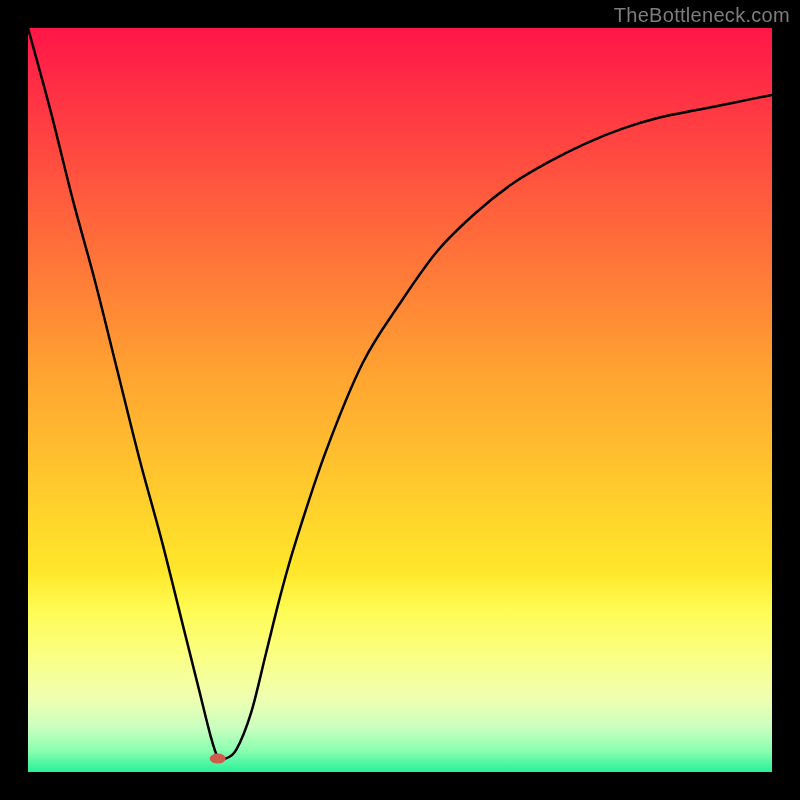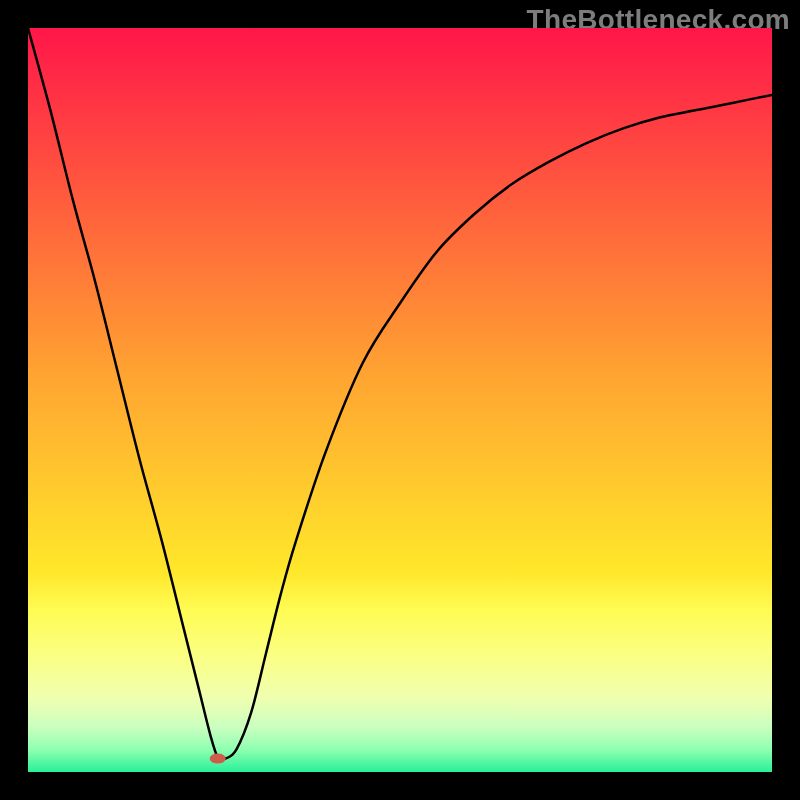--- a/index.html
+++ b/index.html
@@ -15,22 +15,22 @@
     position: relative;
     width: 800px;
     height: 800px;
     background: #000;
   }
   .attribution {
     position: absolute;
     top: 4px;
     right: 10px;
     color: #7d7d7d;
-    font-size: 28px;
-    font-weight: 700;
+    font-size: 20px;
+    font-weight: 400;
     letter-spacing: 0.3px;
   }
   .plot-area {
     position: absolute;
     left: 28px;
     top: 28px;
     width: 744px;
     height: 744px;
   }
   svg.chart-svg {

